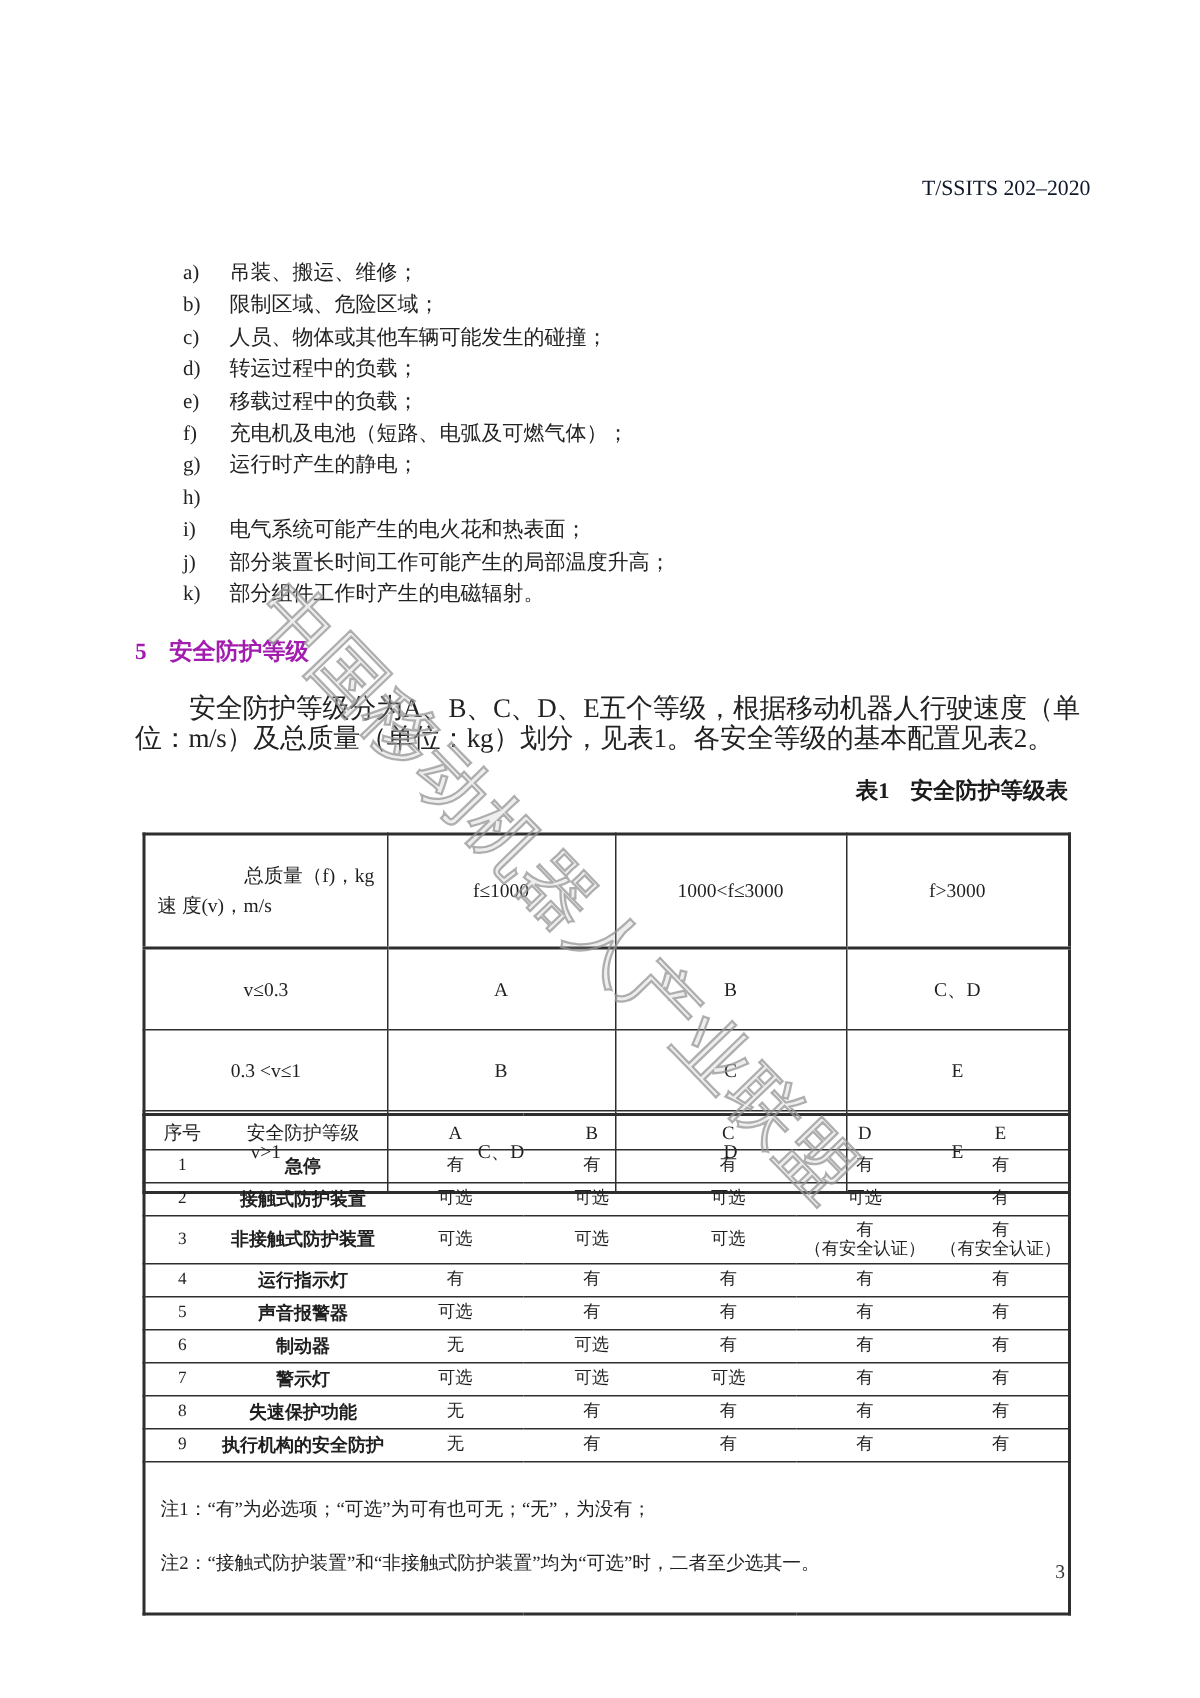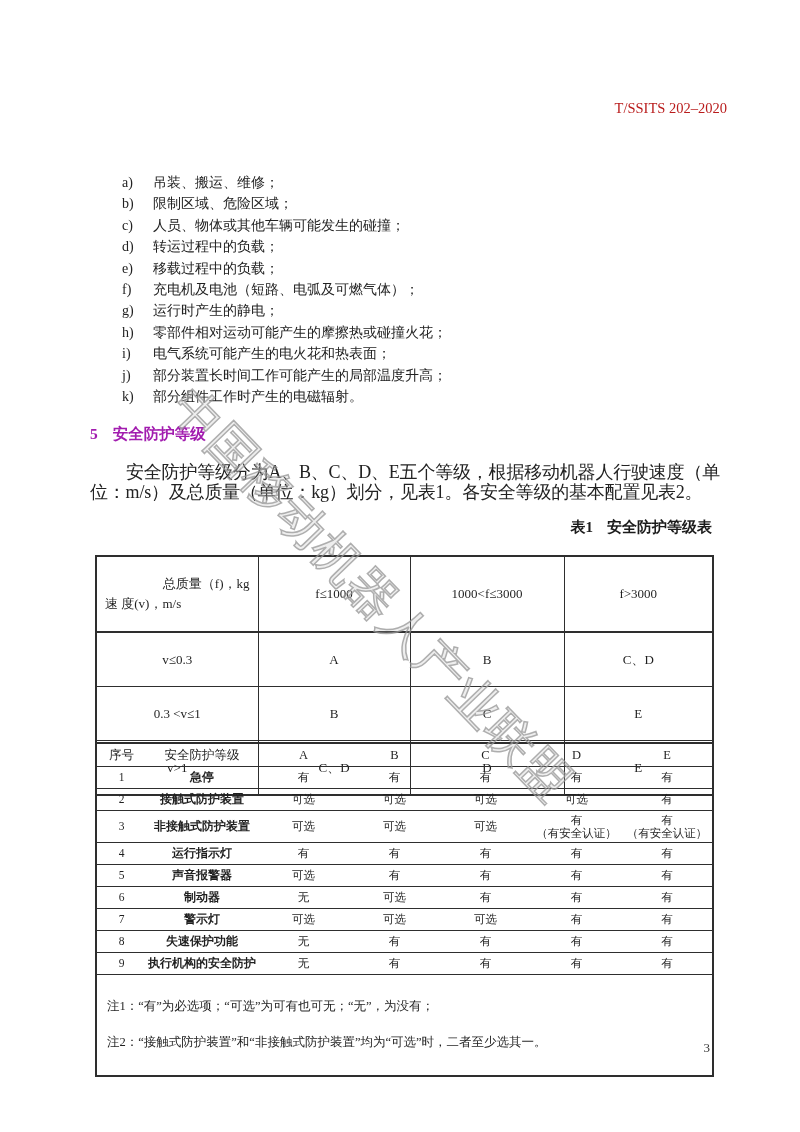--- a/index.html
+++ b/index.html
@@ -31,24 +31,24 @@
     transform-origin: 0 0;
     color: rgba(176,176,176,0.22);
     -webkit-text-stroke: 1.5px rgba(150,150,150,0.75);
     z-index: 6;
     pointer-events: none;
     font-family: "Liberation Serif", "DejaVu Serif", serif;
   }
   
   .doc-number {
     position: absolute;
-    top: 100px;
+    top: 118px;
     right: 73px;
     font-size: 14.5px;
-    color: #b91c1c;
+    color: #0f172a;
   }
   .page-number {
     position: absolute;
     top: 1040px;
     right: 90px;
     font-size: 13px;
     color: #333333;
   }
   
   .intro {
@@ -214,21 +214,20 @@
     <div class="risk-item">
         <span class="risk-label">f)</span>
         <span>充电机及电池（短路、电弧及可燃气体）；</span>
       </div>
     <div class="risk-item">
         <span class="risk-label">g)</span>
         <span>运行时产生的静电；</span>
       </div>
     <div class="risk-item">
         <span class="risk-label">h)</span>
-        <span>零部件相对运动可能产生的摩擦热或碰撞火花；</span>
       </div>
     <div class="risk-item">
         <span class="risk-label">i)</span>
         <span>电气系统可能产生的电火花和热表面；</span>
       </div>
     <div class="risk-item">
         <span class="risk-label">j)</span>
         <span>部分装置长时间工作可能产生的局部温度升高；</span>
       </div>
     <div class="risk-item">

